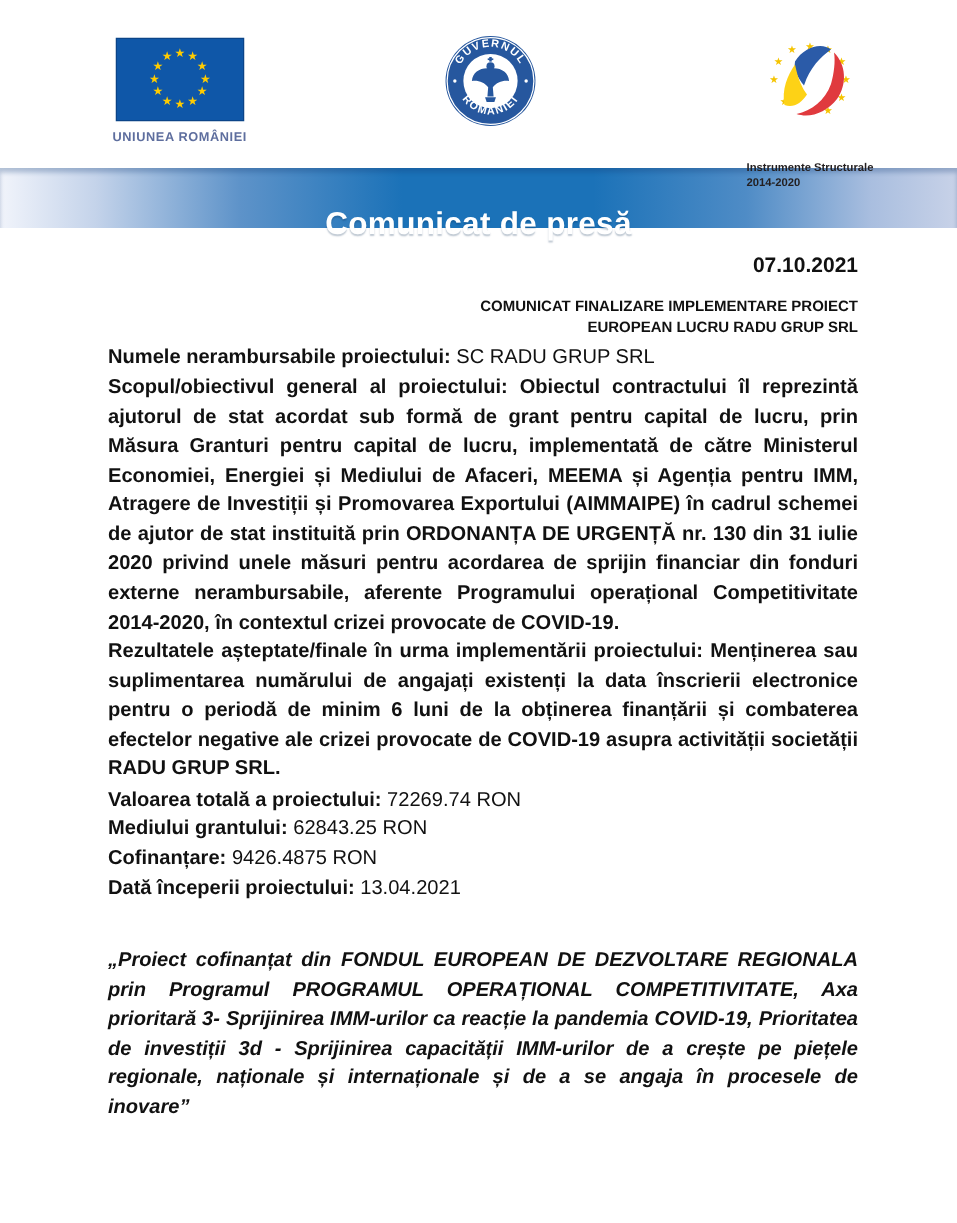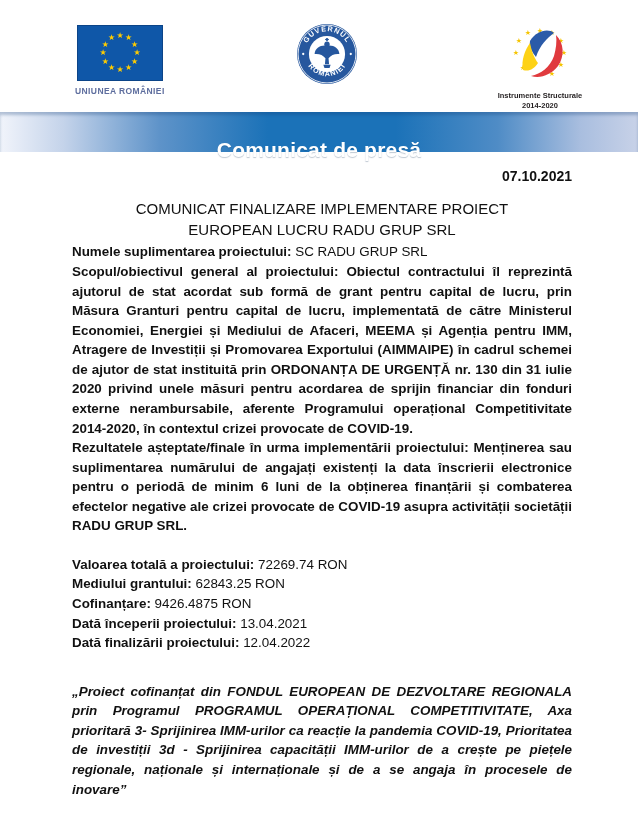--- a/index.html
+++ b/index.html
@@ -24,25 +24,25 @@
   .logo-block { display: flex; flex-direction: column; align-items: center; }
   .eu-flag-caption {
     margin-top: 5px;
     font-size: 8.5px;
     font-weight: 700;
     letter-spacing: 0.4px;
     color: #5e6e9e;
     white-space: nowrap;
   }
   .is-caption {
-    margin-top: 4px;
+    margin-top: 20px;
     font-size: 7.5px;
     font-weight: 700;
     color: #231f20;
-    text-align: center;
+    text-align: left;
     line-height: 1.35;
     white-space: nowrap;
   }
   .gov-block { margin-top: -2px; }
 
   
   .banner {
     height: 40px;
     margin-top: 0;
     display: flex;
@@ -68,29 +68,29 @@
     font-size: 13.4px;
     line-height: 1.46;
   }
   .doc-date {
     text-align: right;
     font-weight: 700;
     font-size: 14px;
     margin-bottom: 12px;
   }
   .doc-title {
-    text-align: center;
-    font-weight: 400;
-    font-size: 15px;
+    text-align: right;
+    font-weight: 700;
+    font-size: 10px;
     line-height: 1.4;
     margin-bottom: 2px;
   }
   .para { text-align: justify; }
   .bold { font-weight: 700; }
-  .facts { margin-top: 19px; }
+  .facts { margin-top: 1px; }
   .fact-row { font-weight: 700; }
   .fact-value { font-weight: 400; }
   .quote {
     margin-top: 29px;
     font-weight: 700;
     font-style: italic;
     text-align: justify;
   }
 </style>
 </head>
@@ -178,21 +178,21 @@
 <div class="doc">
 
   <div class="doc-date">07.10.2021</div>
 
   <div class="doc-title">
     <div>COMUNICAT FINALIZARE IMPLEMENTARE PROIECT</div>
     <div>EUROPEAN LUCRU RADU GRUP SRL</div>
   </div>
 
   <div class="para">
-    <span class="bold">Numele suplimentarea proiectului:</span>
+    <span class="bold">Numele nerambursabile proiectului:</span>
     <span>SC RADU GRUP SRL</span>
   </div>
 
   <div class="para">
     <span class="bold">Scopul/obiectivul general al proiectului:</span>
     <span class="bold">Obiectul contractului îl reprezintă ajutorul de stat acordat sub formă de grant pentru capital de lucru, prin Măsura Granturi pentru capital de lucru, implementată de către Ministerul Economiei, Energiei și Mediului de Afaceri, MEEMA și Agenția pentru IMM, Atragere de Investiții și Promovarea Exportului (AIMMAIPE) în cadrul schemei de ajutor de stat instituită prin ORDONANȚA DE URGENȚĂ nr. 130 din 31 iulie 2020 privind unele măsuri pentru acordarea de sprijin financiar din fonduri externe nerambursabile, aferente Programului operațional Competitivitate 2014-2020, în contextul crizei provocate de COVID-19.</span>
   </div>
 
   <div class="para">
     <span class="bold">Rezultatele așteptate/finale în urma implementării proiectului:</span>
@@ -209,21 +209,17 @@
       <span class="fact-value">62843.25 RON</span>
     </div>
     <div class="fact-row">
       <span>Cofinanțare:</span>
       <span class="fact-value">9426.4875 RON</span>
     </div>
     <div class="fact-row">
       <span>Dată începerii proiectului:</span>
       <span class="fact-value">13.04.2021</span>
     </div>
-    <div class="fact-row">
-      <span>Dată finalizării proiectului:</span>
-      <span class="fact-value">12.04.2022</span>
-    </div>
   </div>
 
   <div class="quote">„Proiect cofinanțat din FONDUL EUROPEAN DE DEZVOLTARE REGIONALA prin Programul PROGRAMUL OPERAȚIONAL COMPETITIVITATE, Axa prioritară 3- Sprijinirea IMM-urilor ca reacție la pandemia COVID-19, Prioritatea de investiții 3d - Sprijinirea capacității IMM-urilor de a crește pe piețele regionale, naționale și internaționale și de a se angaja în procesele de inovare”</div>
 
 </div>
 
 </body></html>

